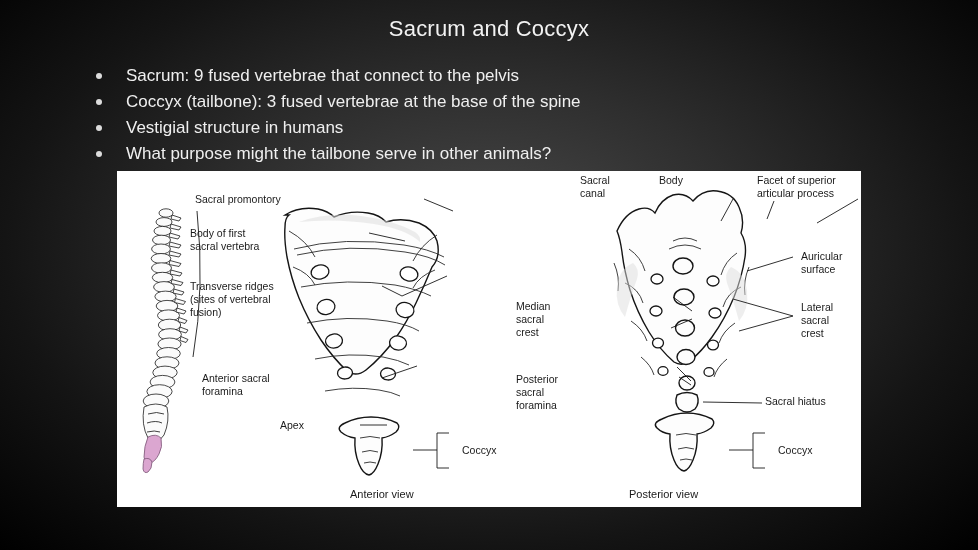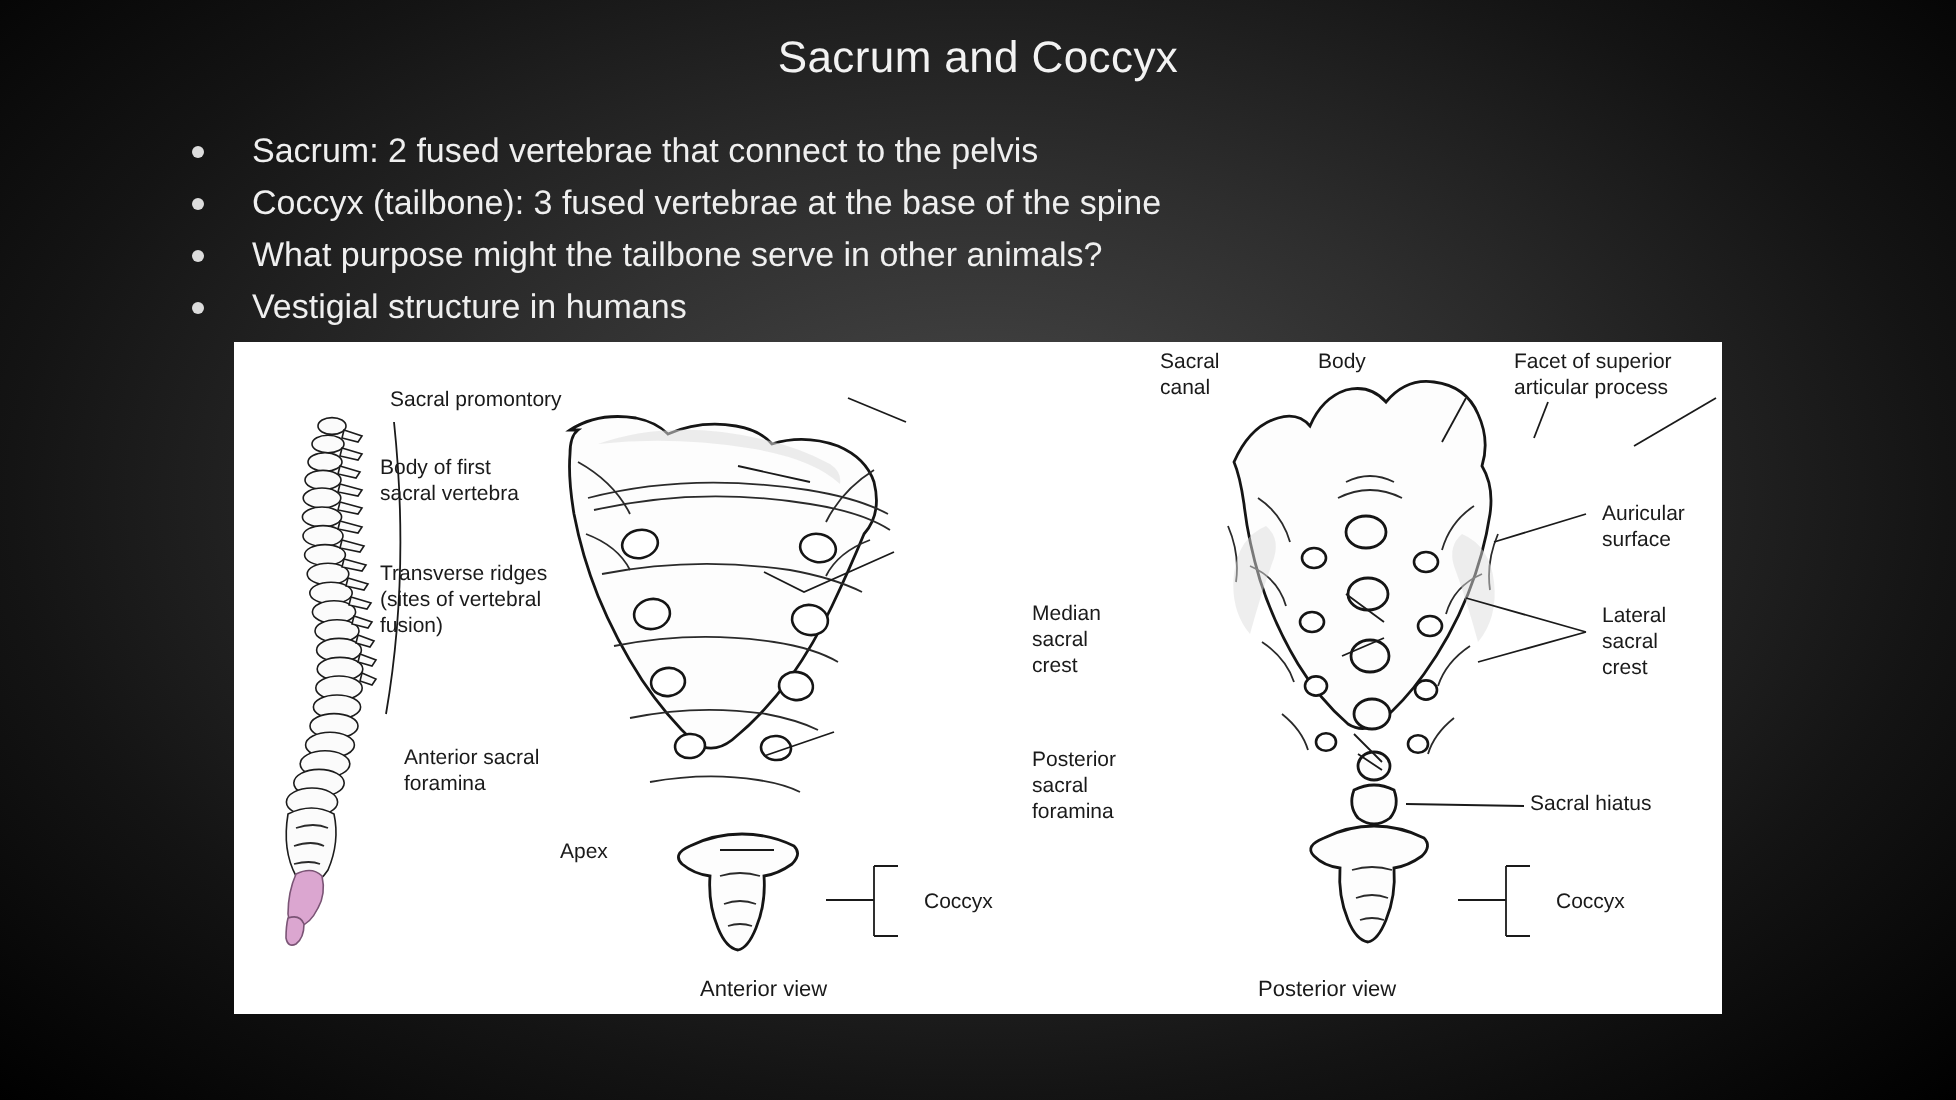--- a/index.html
+++ b/index.html
@@ -117,24 +117,24 @@
   }
 </style>
 </head>
 <body>
 
 <div class="slide">
 
   <div class="slide-title">Sacrum and Coccyx</div>
 
   <ul class="bullets">
-    <li><span class="dot"></span><span>Sacrum: 2 fused vertebrae that connect to the pelvis</span></li>
+    <li><span class="dot"></span><span>Sacrum: 9 fused vertebrae that connect to the pelvis</span></li>
     <li><span class="dot"></span><span>Coccyx (tailbone): 3 fused vertebrae at the base of the spine</span></li>
+    <li><span class="dot"></span><span>Vestigial structure in humans</span></li>
     <li><span class="dot"></span><span>What purpose might the tailbone serve in other animals?</span></li>
-    <li><span class="dot"></span><span>Vestigial structure in humans</span></li>
   </ul>
 
   <div class="figure">
     <svg width="744" height="336" viewBox="0 0 744 336" xmlns="http://www.w3.org/2000/svg">
 
       <g>
 
         <g class="spine-bone">
           <ellipse cx="49" cy="42" rx="7" ry="4.2"></ellipse>
           <ellipse cx="47" cy="51" rx="8" ry="4.4"></ellipse>

